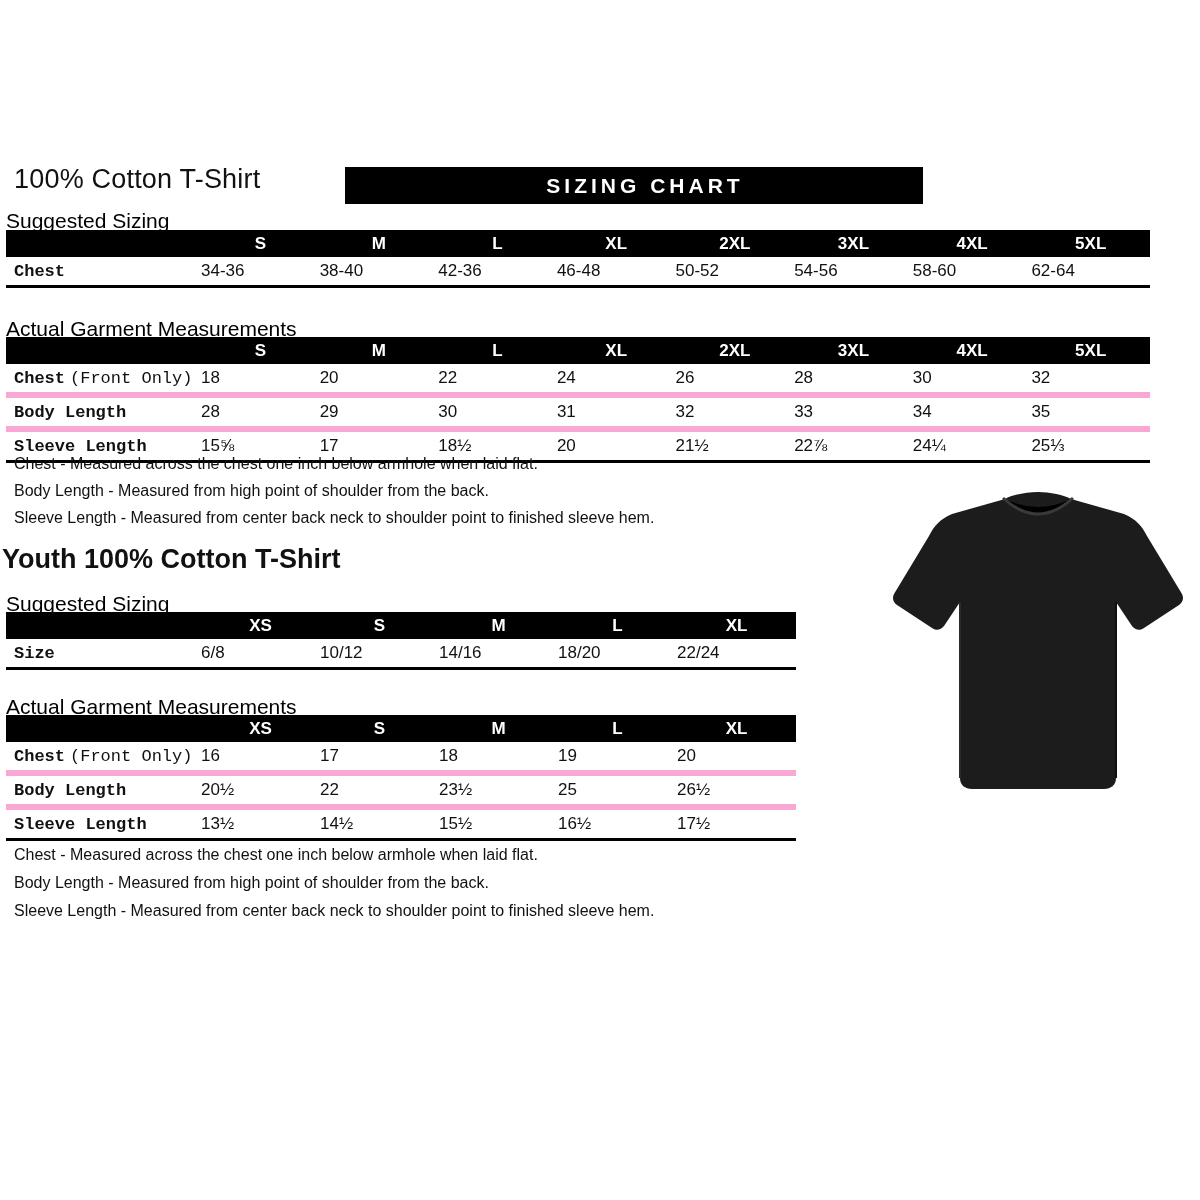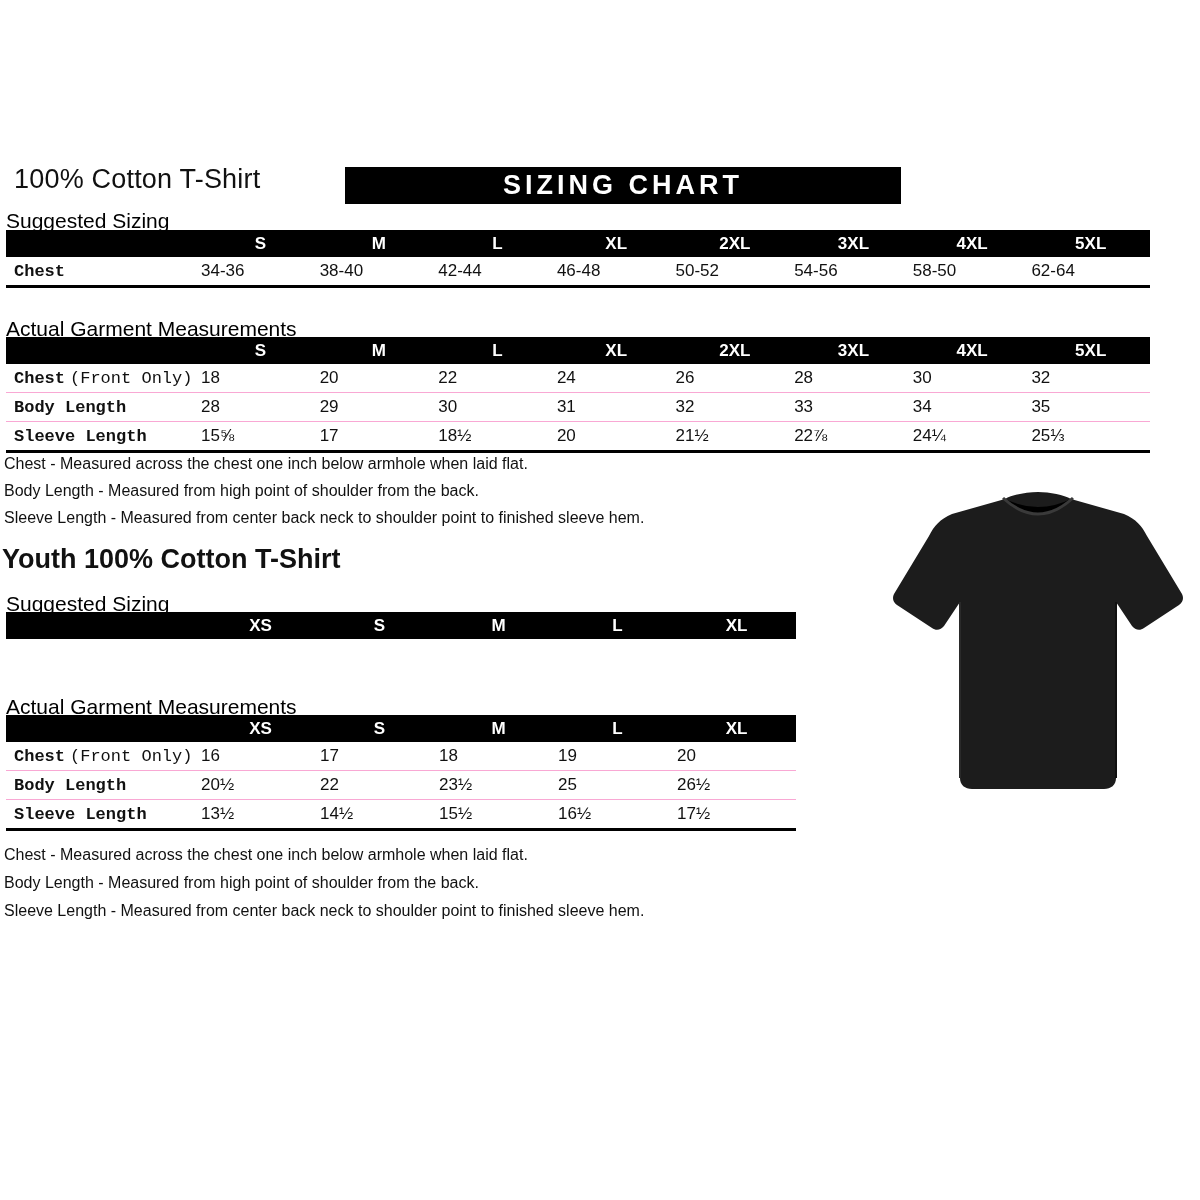--- a/index.html
+++ b/index.html
@@ -5,38 +5,38 @@
   html,body{margin:0;padding:0;}
   body{
     width:1200px;height:1200px;background:#ffffff;
     font-family:"Liberation Sans",sans-serif;color:#111;
     position:relative;overflow:hidden;
   }
   .abs{position:absolute;}
   .adult-title{left:14px;top:164px;font-size:27px;font-weight:400;letter-spacing:.2px;}
   .banner{
     left:345px;top:167px;width:556px;height:37px;background:#000;color:#fff;
-    font-weight:bold;font-size:27px;letter-spacing:4px;
-    display:flex;align-items:center;justify-content:center;
+    font-weight:bold;font-size:21px;letter-spacing:4px;
+    display:flex;align-items:center;justify-content:center;padding-left:22px;
   }
   .section-label{left:6px;font-size:21px;color:#000;}
   .table{left:6px;background:#fff;}
   .adult-w{width:1144px;}
   .youth-w{width:790px;}
   .cols8{display:grid;grid-template-columns:195px repeat(8,1fr);}
   .cols5{display:grid;grid-template-columns:195px repeat(5,1fr);}
   .thead{background:#000;color:#fff;height:27px;align-content:center;align-items:center;font-weight:bold;font-size:17px;}
   .hcell{text-align:center;}
   .hspacer{}
-  .trow{height:28px;align-items:center;align-content:center;font-size:17px;border-bottom:1px solid #f9a8d4;}
+  .trow{height:28px;align-items:center;align-content:center;font-size:17px;border-bottom:6px solid #f9a8d4;}
   .trow.thick{border-bottom:3px solid #000;}
   .lcell{padding-left:8px;font-weight:bold;white-space:nowrap;font-family:Liberation Mono, monospace;}
   .suffix{font-weight:normal;margin-left:5px;}
   .vcell{text-align:left;}
-  .note{left:4px;font-size:16px;color:#111;}
+  .note{left:14px;font-size:16px;color:#111;}
   .youth-title{left:2px;top:544px;font-size:27px;font-weight:bold;}
   .tshirt{left:888px;top:476px;width:300px;height:336px;}
 </style>
 </head>
 <body>
 
 <div>
 
   <div class="abs adult-title">100% Cotton T-Shirt</div>
   <div class="abs banner">SIZING CHART</div>
@@ -52,25 +52,25 @@
       <div class="hcell">XL</div>
       <div class="hcell">2XL</div>
       <div class="hcell">3XL</div>
       <div class="hcell">4XL</div>
       <div class="hcell">5XL</div>
     </div>
     <div class="trow cols8 thick">
       <div class="lcell"><span>Chest</span></div>
       <div class="vcell">34-36</div>
       <div class="vcell">38-40</div>
-      <div class="vcell">42-44</div>
+      <div class="vcell">42-36</div>
       <div class="vcell">46-48</div>
       <div class="vcell">50-52</div>
       <div class="vcell">54-56</div>
-      <div class="vcell">58-50</div>
+      <div class="vcell">58-60</div>
       <div class="vcell">62-64</div>
     </div>
   </div>
 
   <div class="abs section-label" style="top:317px">Actual Garment Measurements</div>
 
   <div class="abs table adult-w" style="top:337px">
     <div class="thead cols8">
       <div class="hspacer"></div>
       <div class="hcell">S</div>
@@ -126,20 +126,28 @@
   <div class="abs section-label" style="top:592px">Suggested Sizing</div>
 
   <div class="abs table youth-w" style="top:612px">
     <div class="thead cols5">
       <div class="hspacer"></div>
       <div class="hcell">XS</div>
       <div class="hcell">S</div>
       <div class="hcell">M</div>
       <div class="hcell">L</div>
       <div class="hcell">XL</div>
+    </div>
+    <div class="trow cols5 thick">
+      <div class="lcell"><span>Size</span></div>
+      <div class="vcell">6/8</div>
+      <div class="vcell">10/12</div>
+      <div class="vcell">14/16</div>
+      <div class="vcell">18/20</div>
+      <div class="vcell">22/24</div>
     </div>
   </div>
 
   <div class="abs section-label" style="top:695px">Actual Garment Measurements</div>
 
   <div class="abs table youth-w" style="top:715px">
     <div class="thead cols5">
       <div class="hspacer"></div>
       <div class="hcell">XS</div>
       <div class="hcell">S</div>

